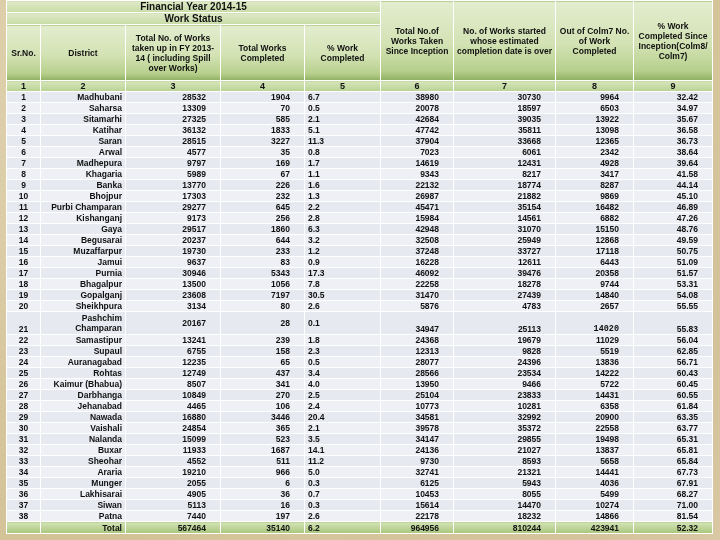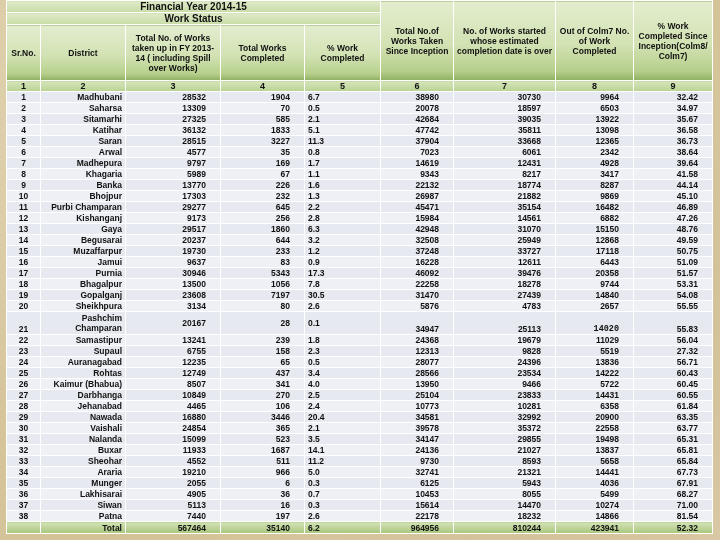--- a/index.html
+++ b/index.html
@@ -345,21 +345,21 @@
         </tr>
         <tr class="data">
           <td class="sr">23</td>
           <td class="dist">Supaul</td>
           <td class="n">6755</td>
           <td class="n">158</td>
           <td class="pct">2.3</td>
           <td class="n">12313</td>
           <td class="n">9828</td>
           <td class="n">5519</td>
-          <td class="n9">27.32</td>
+          <td class="n9">62.85</td>
         </tr>
         <tr class="data">
           <td class="sr">24</td>
           <td class="dist">Auranagabad</td>
           <td class="n">12235</td>
           <td class="n">65</td>
           <td class="pct">0.5</td>
           <td class="n">28077</td>
           <td class="n">24396</td>
           <td class="n">13836</td>

